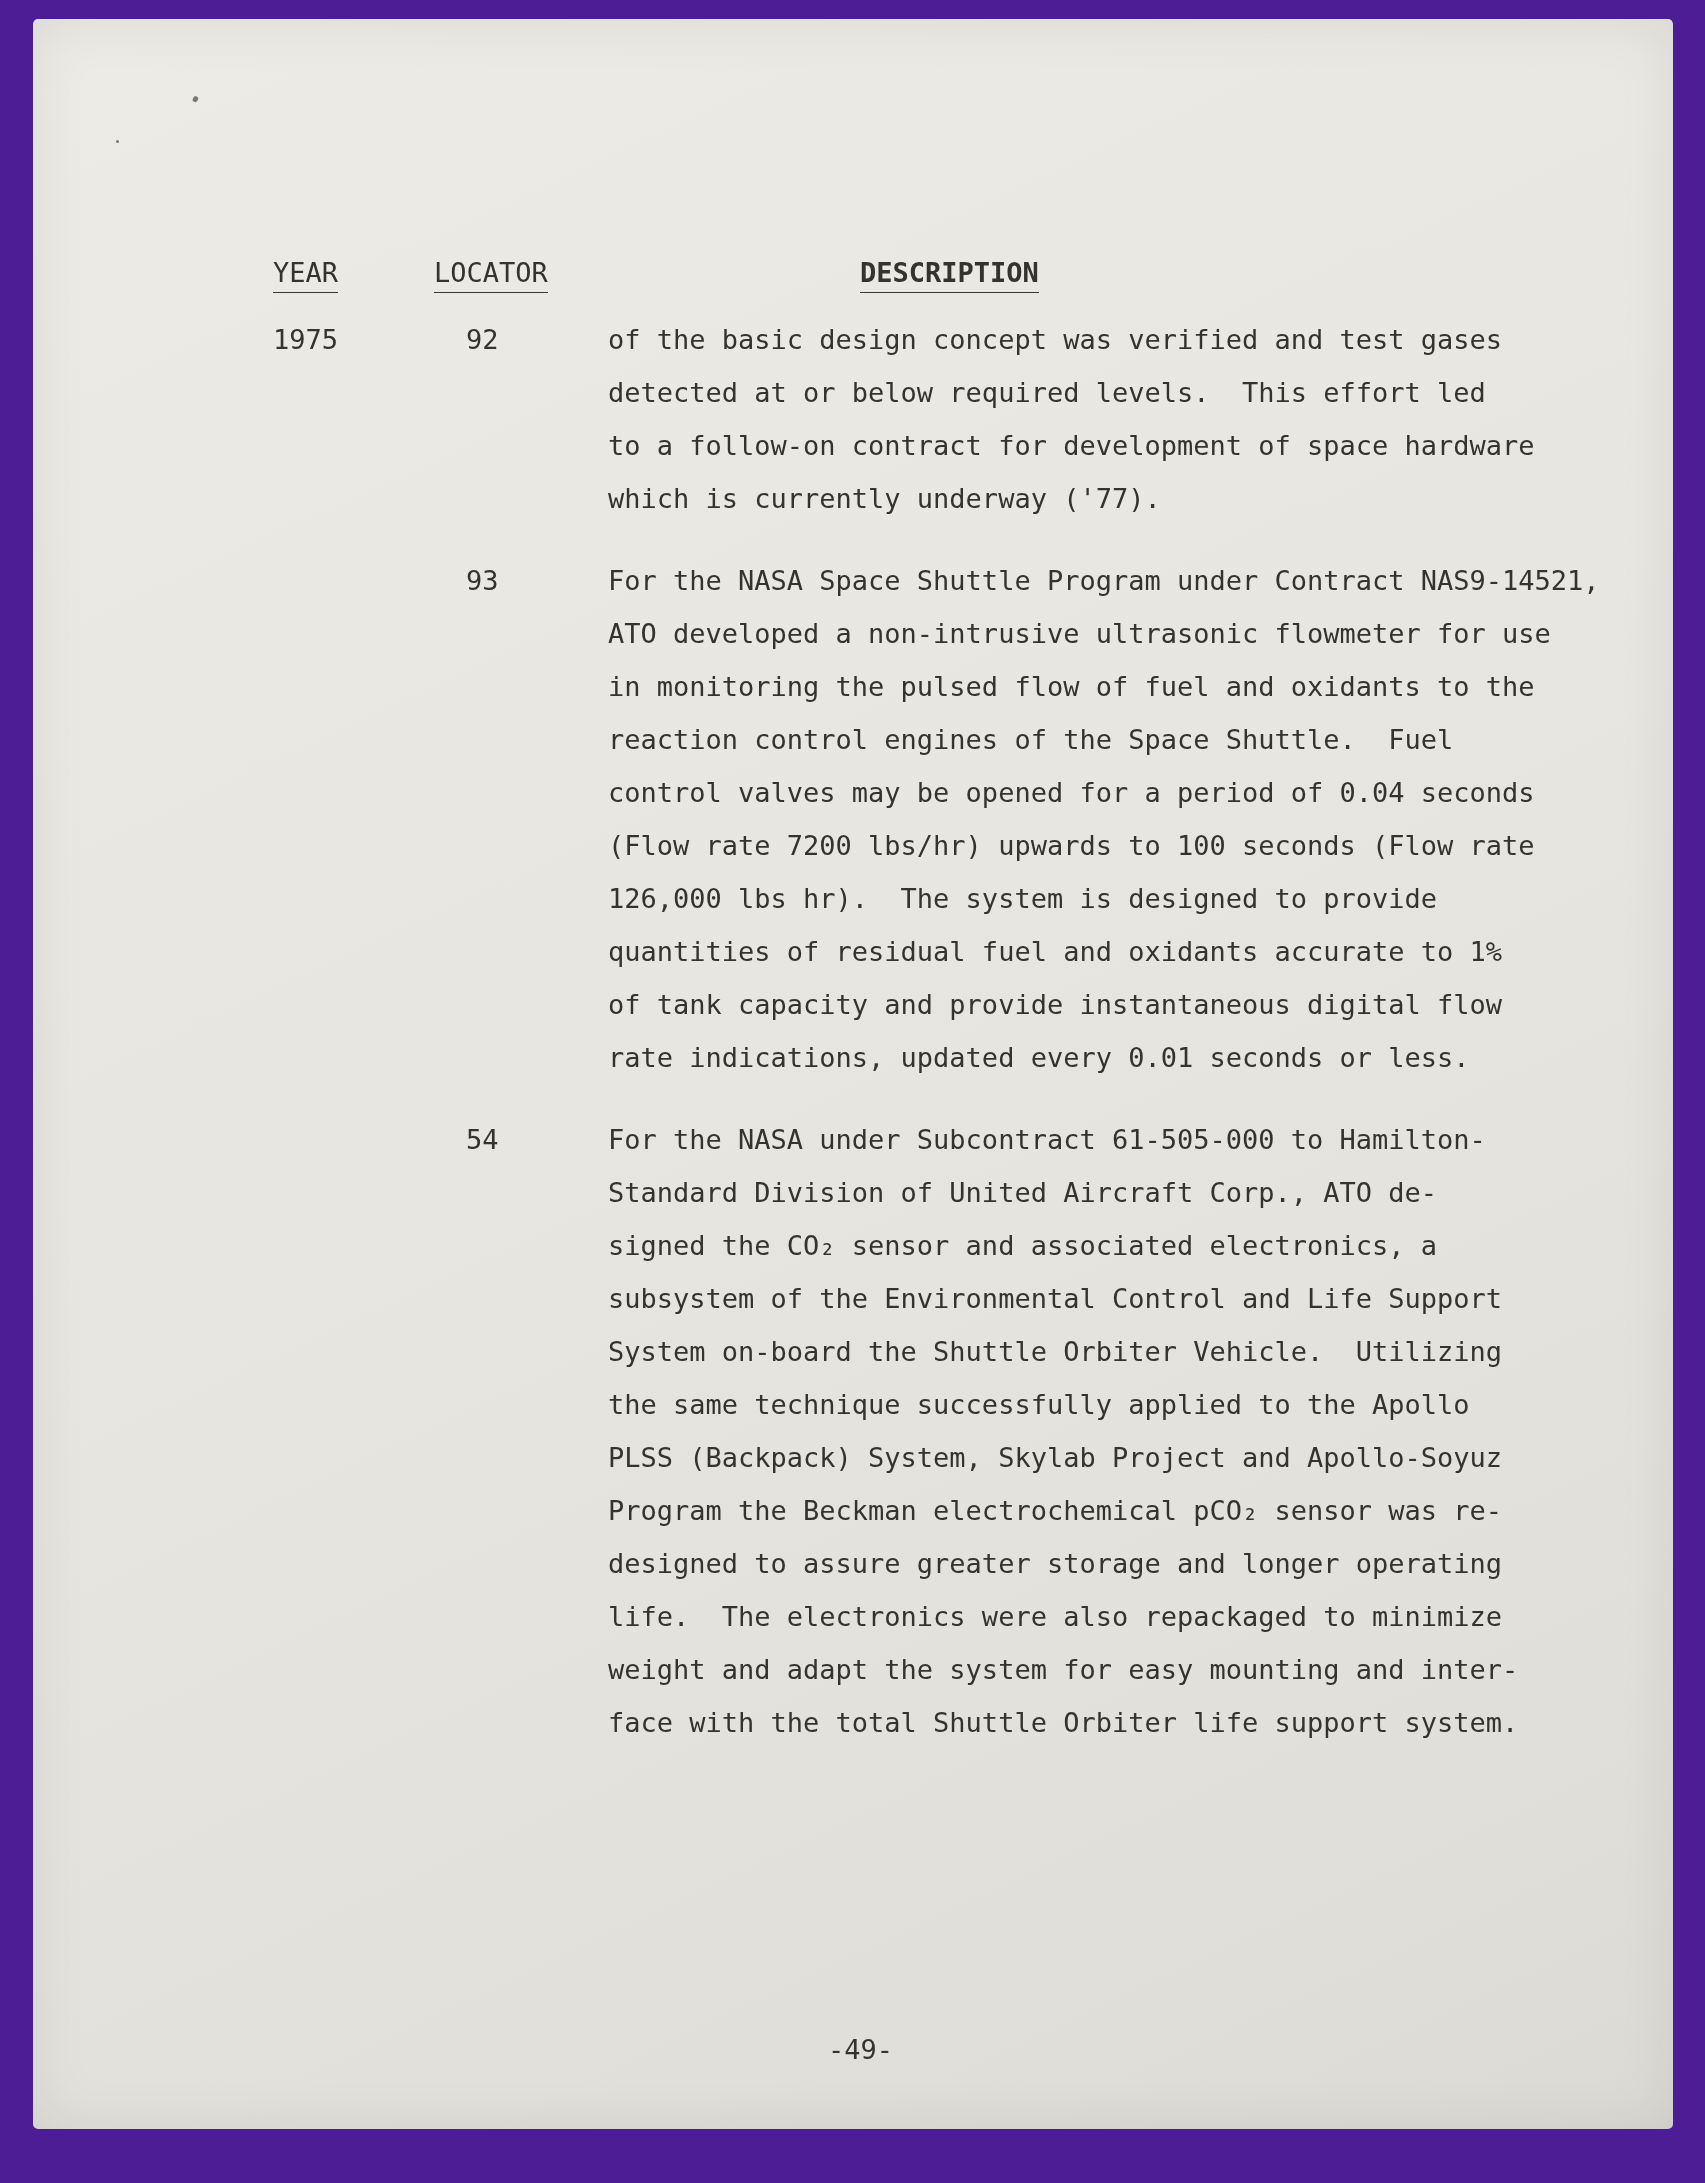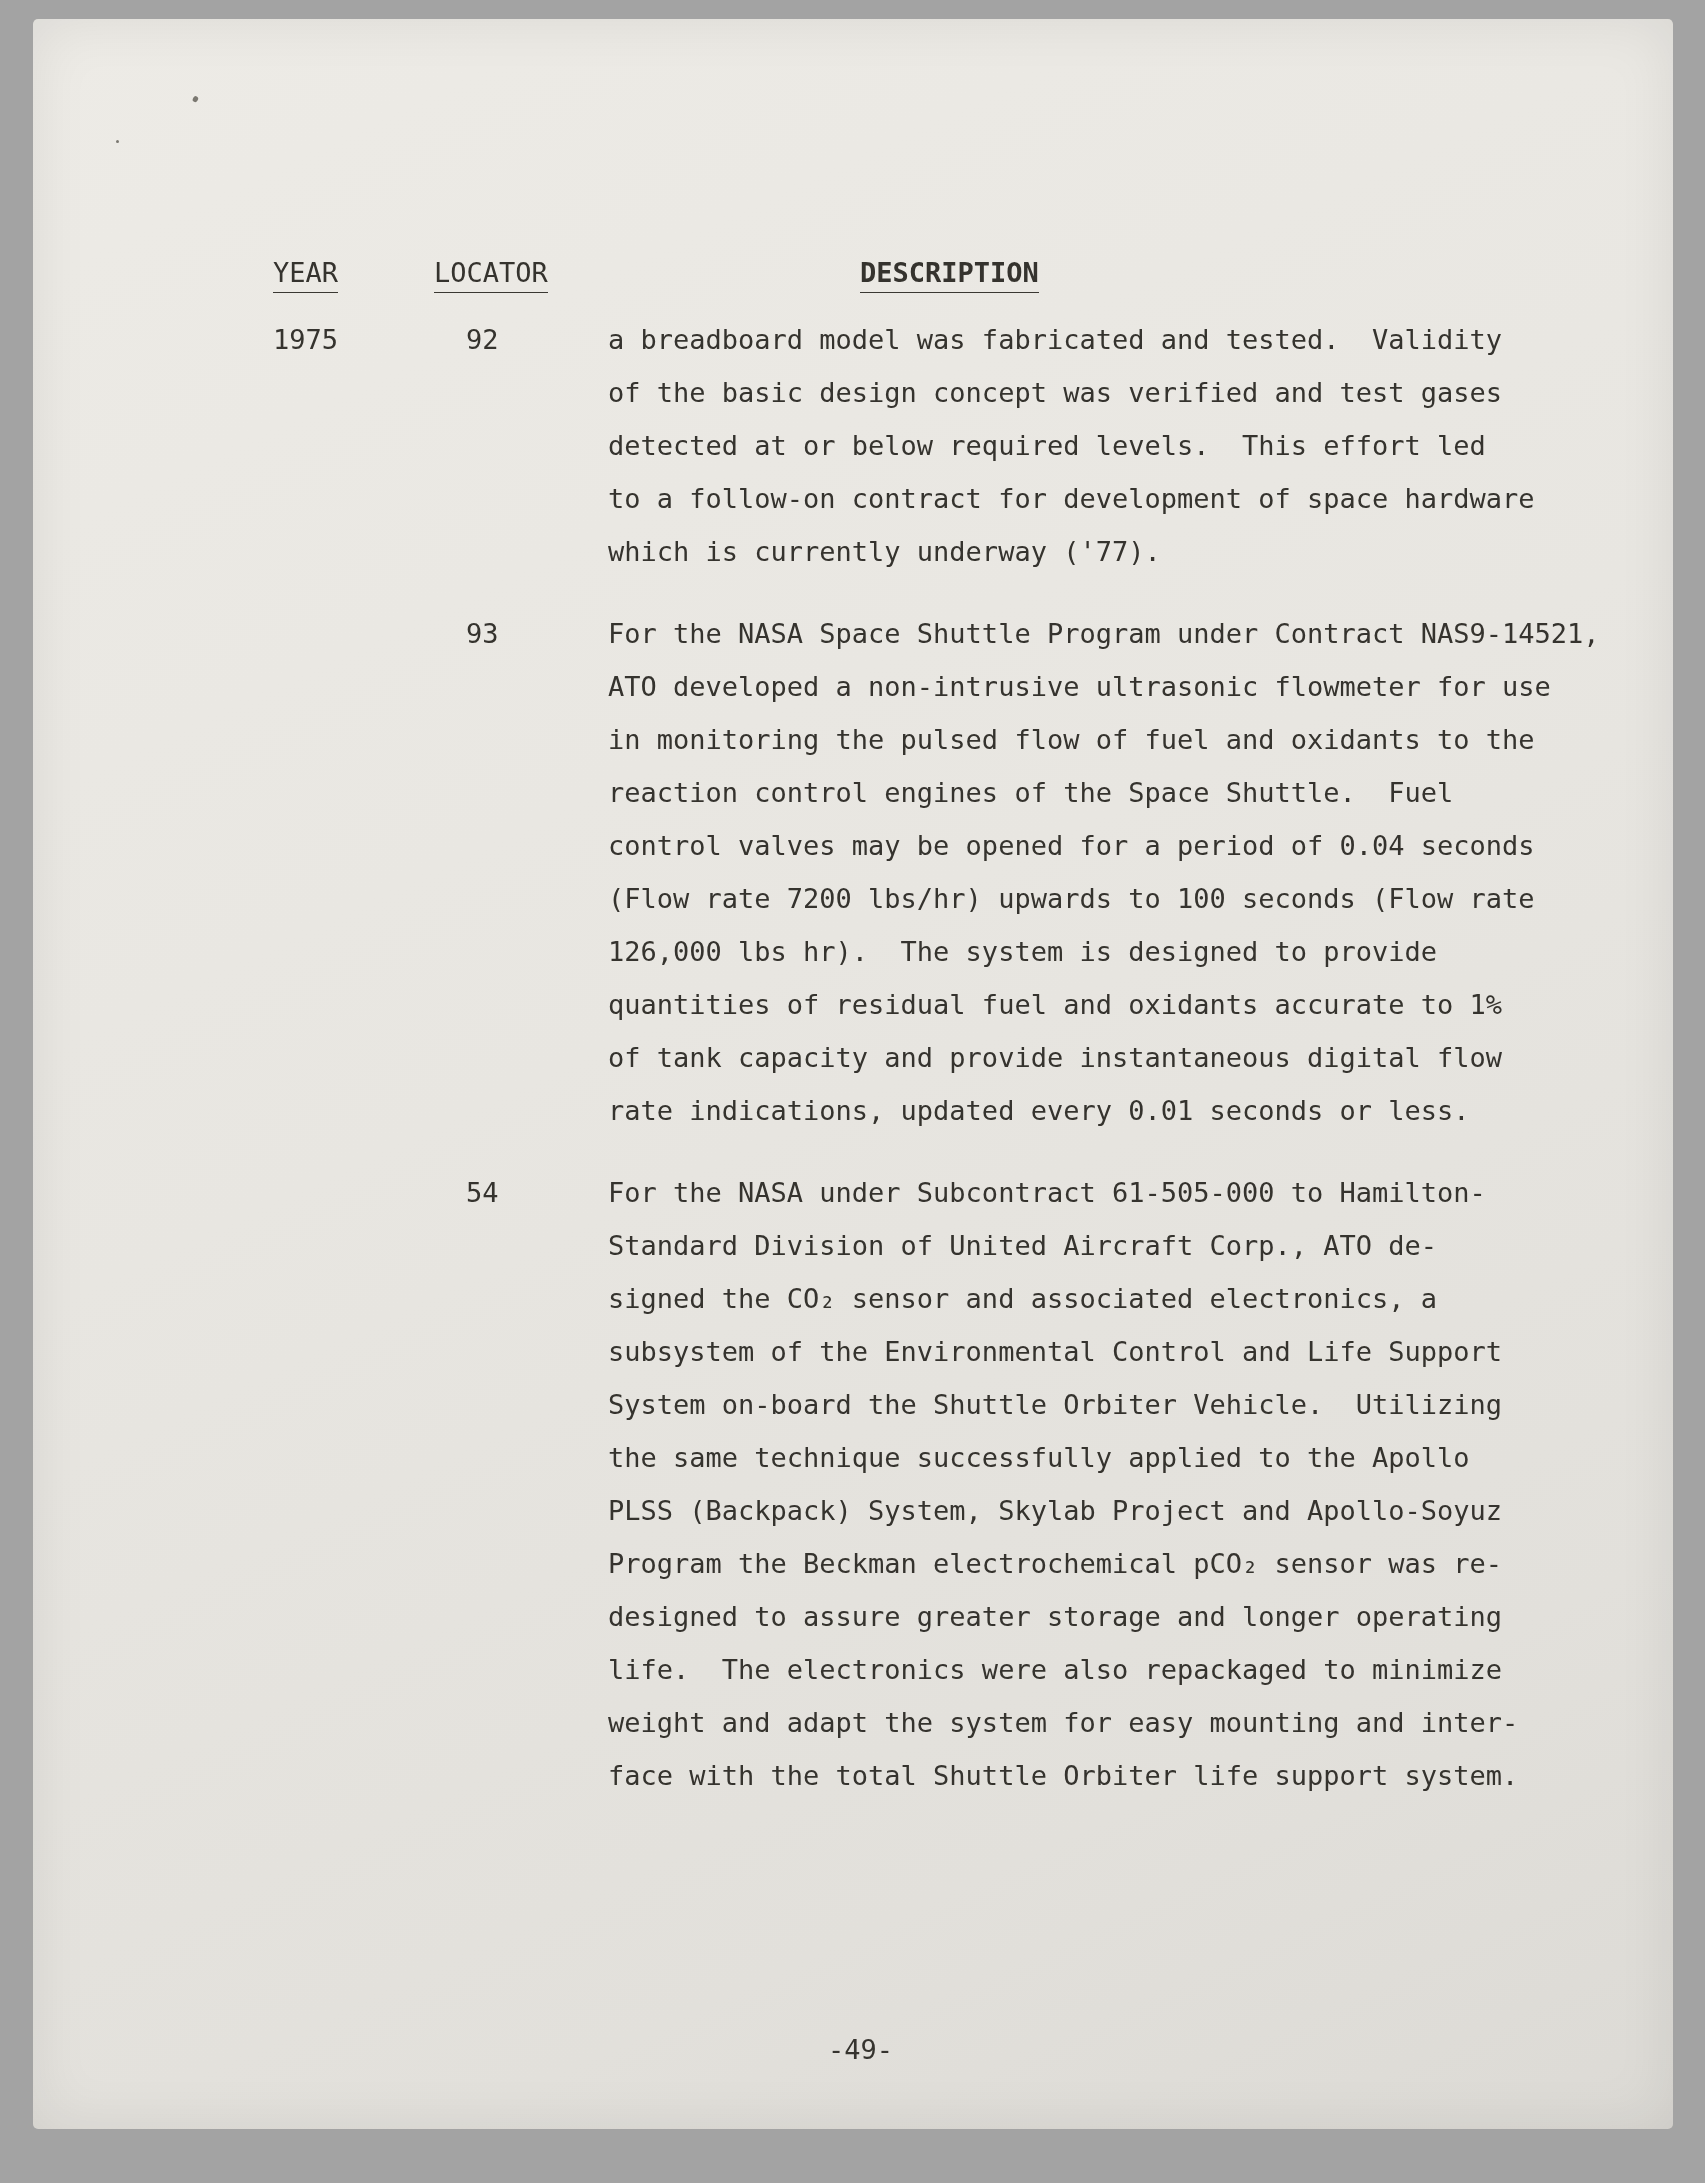--- a/index.html
+++ b/index.html
@@ -7,21 +7,21 @@
     padding: 0;
     background: #0c0c0c;
     width: 1705px;
     height: 2183px;
     overflow: hidden;
     font-family: "DejaVu Sans Mono", "Liberation Mono", monospace;
   }
   .scan-frame {
     position: absolute;
     inset: 0;
-    background: #a3a3a3;
+    background: #4c1d95;
     padding-left: 29px;
   }
   .paper {
     position: absolute;
     left: 33px;
     top: 19px;
     right: 32px;
     bottom: 54px;
     background: linear-gradient(155deg, #edebe6 0%, #e8e6e1 45%, #e2e0db 80%, #dcdad5 100%);
     border-radius: 5.1px;
@@ -98,21 +98,20 @@
           <span class="header-label">DESCRIPTION</span>
         </div>
       </div>
 
       <div class="entry entry-first">
         <div class="col-year">1975</div>
         <div class="col-locator">
           <span class="locator-num">92</span>
         </div>
         <div class="col-desc">
-          <div class="line">a breadboard model was fabricated and tested.  Validity</div>
           <div class="line">of the basic design concept was verified and test gases</div>
           <div class="line">detected at or below required levels.  This effort led</div>
           <div class="line">to a follow-on contract for development of space hardware</div>
           <div class="line">which is currently underway ('77).</div>
         </div>
       </div>
 
       <div class="entry entry-gap">
         <div class="col-year"></div>
         <div class="col-locator">

